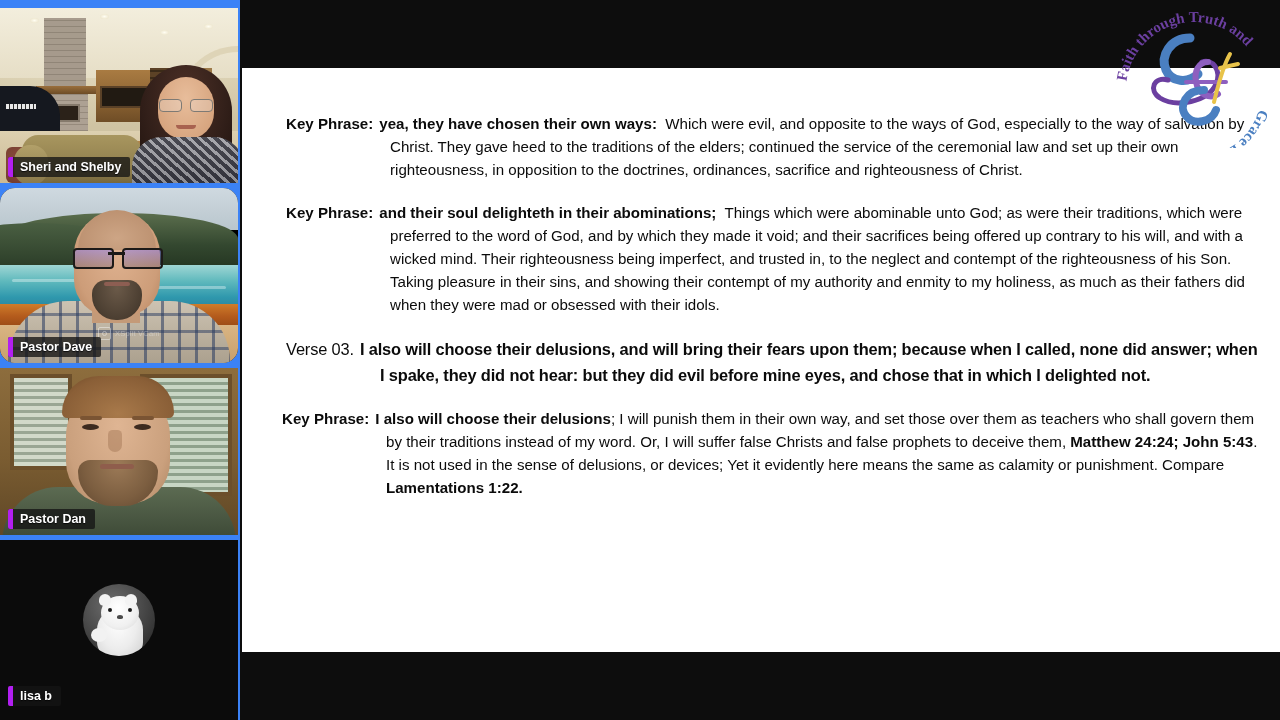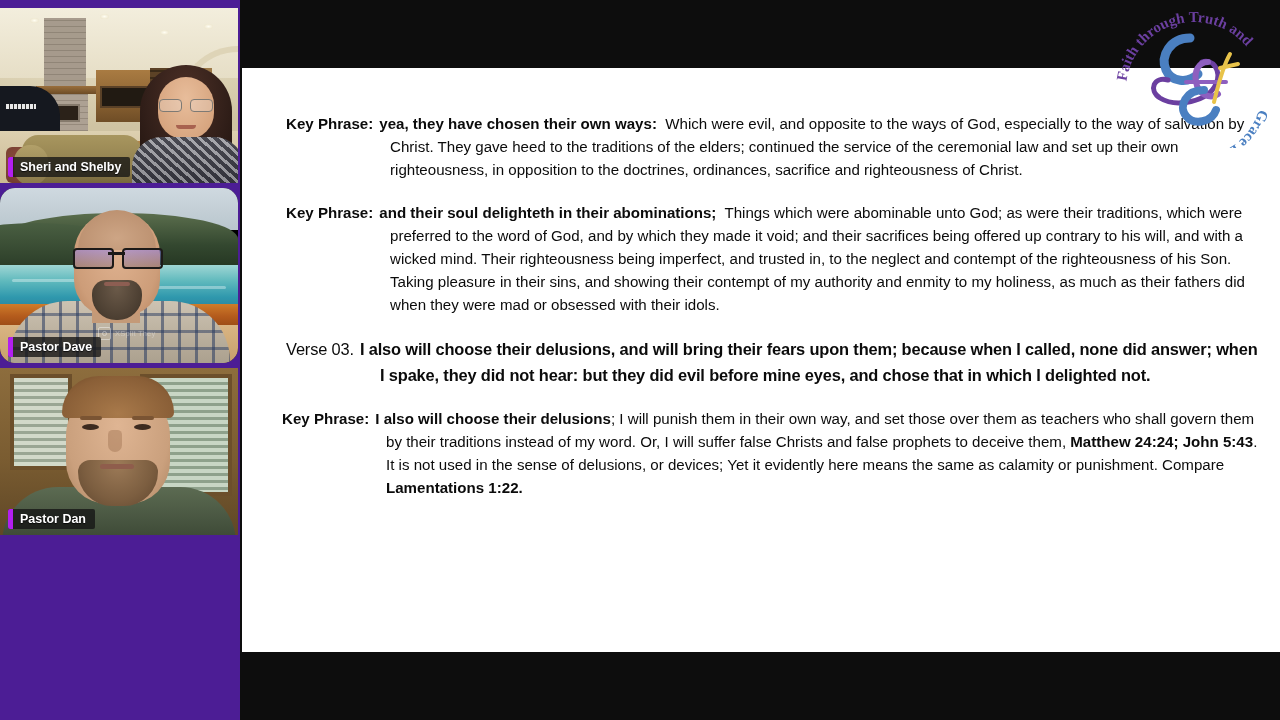--- a/index.html
+++ b/index.html
@@ -18,21 +18,21 @@
     height: 720px;
     background: #0d0d0d;
   }
 
   
   #filmstrip {
     position: absolute;
     left: 0; top: 0;
     width: 240px;
     height: 720px;
-    background: #4c1d95;
+    background: #3b82f6;
   }
 
   .tile {
     position: absolute;
     left: 0;
     width: 238px;
     overflow: hidden;
     background: #000;
   }
   .tile-video {
@@ -513,21 +513,21 @@
       <div class="name-tag">
         <div class="name-accent"></div>
         <div class="name-text">Pastor Dave</div>
       </div>
     </div>
 
     <div class="vcam">
       <div class="vcam-ic">
           <i></i>
         </div>
-      <div class="vcam-tx">XSplit They</div>
+      <div class="vcam-tx">XSplit VCam</div>
     </div>
 
     <div class="tile t3">
       <div class="tile-video">
         <div class="bl-wall"></div>
         <div class="bl-window2"></div>
         <div class="bl-window"></div>
         <div class="dn-shoulders"></div>
         <div class="dn-head"></div>
         <div class="dn-hair"></div>
@@ -538,20 +538,36 @@
         <div class="dn-nose"></div>
         <div class="dn-beard"></div>
         <div class="dn-mouth"></div>
       </div>
       <div class="name-tag">
         <div class="name-accent"></div>
         <div class="name-text">Pastor Dan</div>
       </div>
     </div>
 
+    <div class="tile t4">
+      <div class="avatar">
+        <div class="cub-body"></div>
+        <div class="cub-paw"></div>
+        <div class="cub-head"></div>
+        <div class="cub-ear l"></div>
+        <div class="cub-ear r"></div>
+        <div class="cub-eye l"></div>
+        <div class="cub-eye r"></div>
+        <div class="cub-nose"></div>
+      </div>
+      <div class="name-tag" style="bottom:14px">
+        <div class="name-accent"></div>
+        <div class="name-text">lisa b</div>
+      </div>
+    </div>
   </div>
 
   <div id="slide">
     <div class="slide-body">
 
       <div class="block">
         <div class="para">
           <b class="lead">Key Phrase:</b><b>yea, they have chosen their own ways:</b><span>&nbsp; </span><span>Which were evil, and opposite to  the ways of God,  especially to the way of salvation by Christ.  They gave  heed to the traditions of the elders;  continued the service of the ceremonial law and set up their own righteousness, in opposition to the doctrines,  ordinances, sacrifice and righteousness of Christ.</span>
         </div>
       </div>

